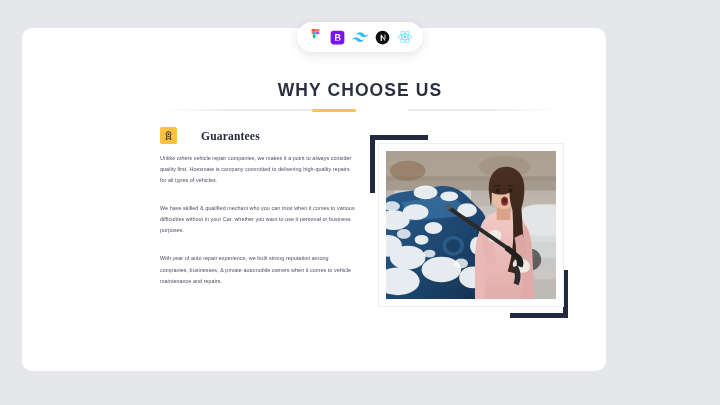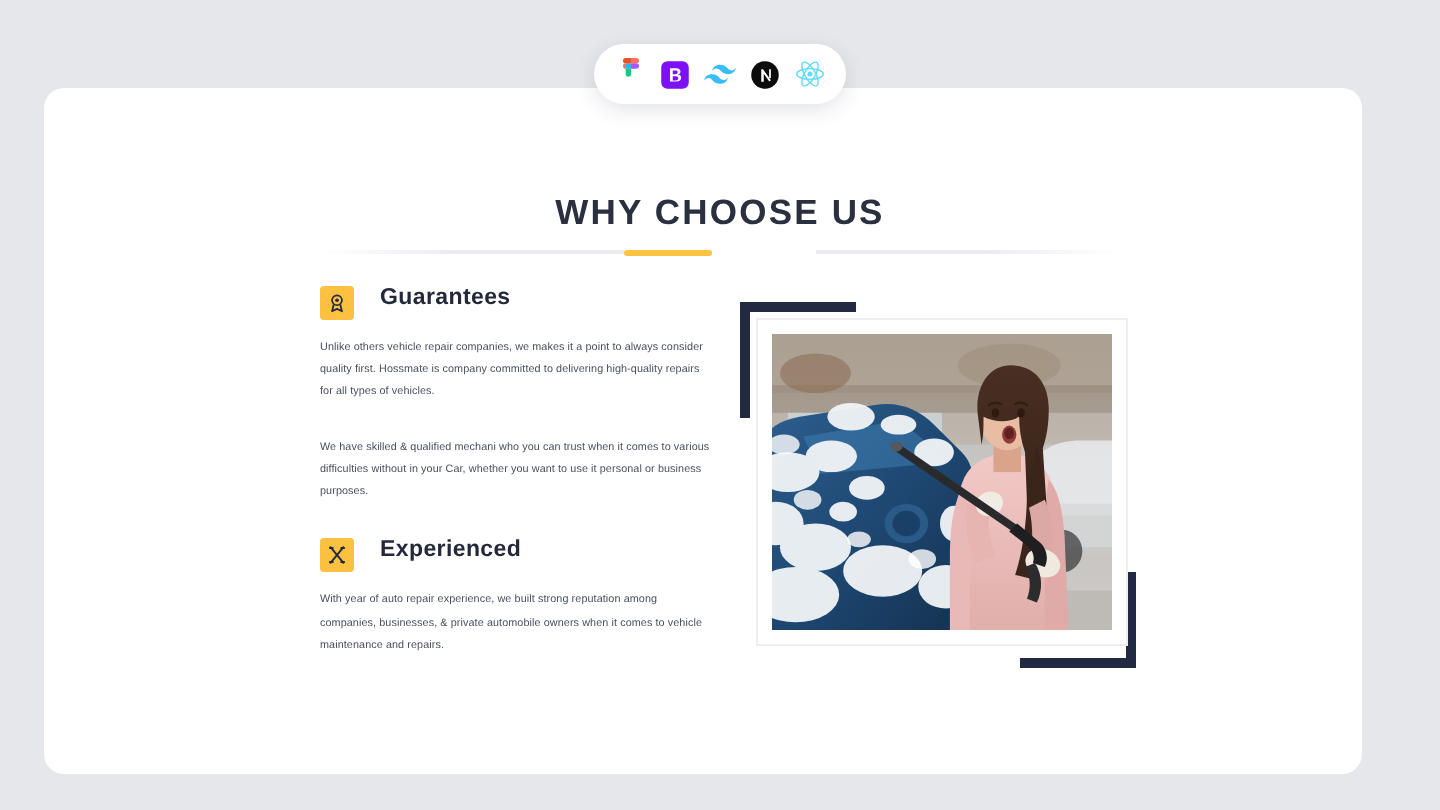--- a/index.html
+++ b/index.html
@@ -22,22 +22,22 @@
     z-index: 5;
   }
   .tb-icon {
     width: 17px; height: 17px;
     display: flex; align-items: center; justify-content: center;
   }
   .tb-icon svg { display: block; }
 
   
   .card {
-    position: absolute; left: 22px; top: 44px;
-    width: 659px; height: 343px;
+    position: absolute; left: 22px; top: 28px;
+    width: 584px; height: 343px;
     background: #ffffff;
     border-radius: 10px;
   }
 
   
   .title-wrap {
     position: absolute; left: 0; top: 52px; width: 676px;
     text-align: center;
   }
   .title {
@@ -55,21 +55,21 @@
   .divider-accent {
     position: absolute; left: 290px; top: 81px;
     width: 44px; height: 2.5px;
     background: #ffc344; border-radius: 2px;
   }
 
   
   .features { position: absolute; left: 138px; top: 99px; width: 205px; }
   .feature { margin-bottom: 17px; }
   .feature:last-child { margin-bottom: 0; }
-  .f-head { display: flex; gap: 13px; margin-bottom: 9px; }
+  .f-head { display: flex; align-items: center; gap: 24px; margin-bottom: 9px; font-family: Liberation Serif, serif; }
   .badge {
     width: 17px; height: 17px; flex: 0 0 17px;
     background: #fcc140; border-radius: 2px;
     display: flex; align-items: center; justify-content: center;
   }
   .badge svg { display: block; }
   .f-title {
     font-size: 11.5px; font-weight: bold; color: #23283a; letter-spacing: .2px;
   }
   .f-body {
@@ -172,32 +172,20 @@
           <span class="f-title">Guarantees</span>
         </div>
         <div class="f-body">Unlike others vehicle repair companies, we makes it a point to always consider quality first. Hossmate is  company committed to delivering high-quality repairs for all types of vehicles.</div>
       </div>
 
       <div class="feature">
         <div class="f-body">We have skilled &amp; qualified mechani who you can trust when it comes to various difficulties without in your Car, whether you want to use it personal or business purposes.</div>
       </div>
 
       <div class="feature">
-        <div class="f-head">
-          <span class="badge">
-            <svg viewBox="0 0 24 24" width="11" height="11">
-              <g stroke="#222a42" stroke-width="2.1" stroke-linecap="round">
-                <path d="M5 3.5l14 17"></path>
-                <path d="M19 3.5l-14 17"></path>
-                <path d="M4.2 4.4h3.2M16.6 4.4h3.2M4.2 19.6h3.2M16.6 19.6h3.2"></path>
-              </g>
-            </svg>
-          </span>
-          <span class="f-title">Experienced</span>
-        </div>
         <div class="f-body">With year of auto repair experience, we built strong reputation among companies, businesses, &amp; private automobile owners when it comes to vehicle maintenance and repairs.</div>
       </div>
 
     </div>
 
     <div class="photo-area">
       <div class="frame-tl"></div>
       <div class="frame-br"></div>
       <div class="photo-shell">
         <div class="photo">

